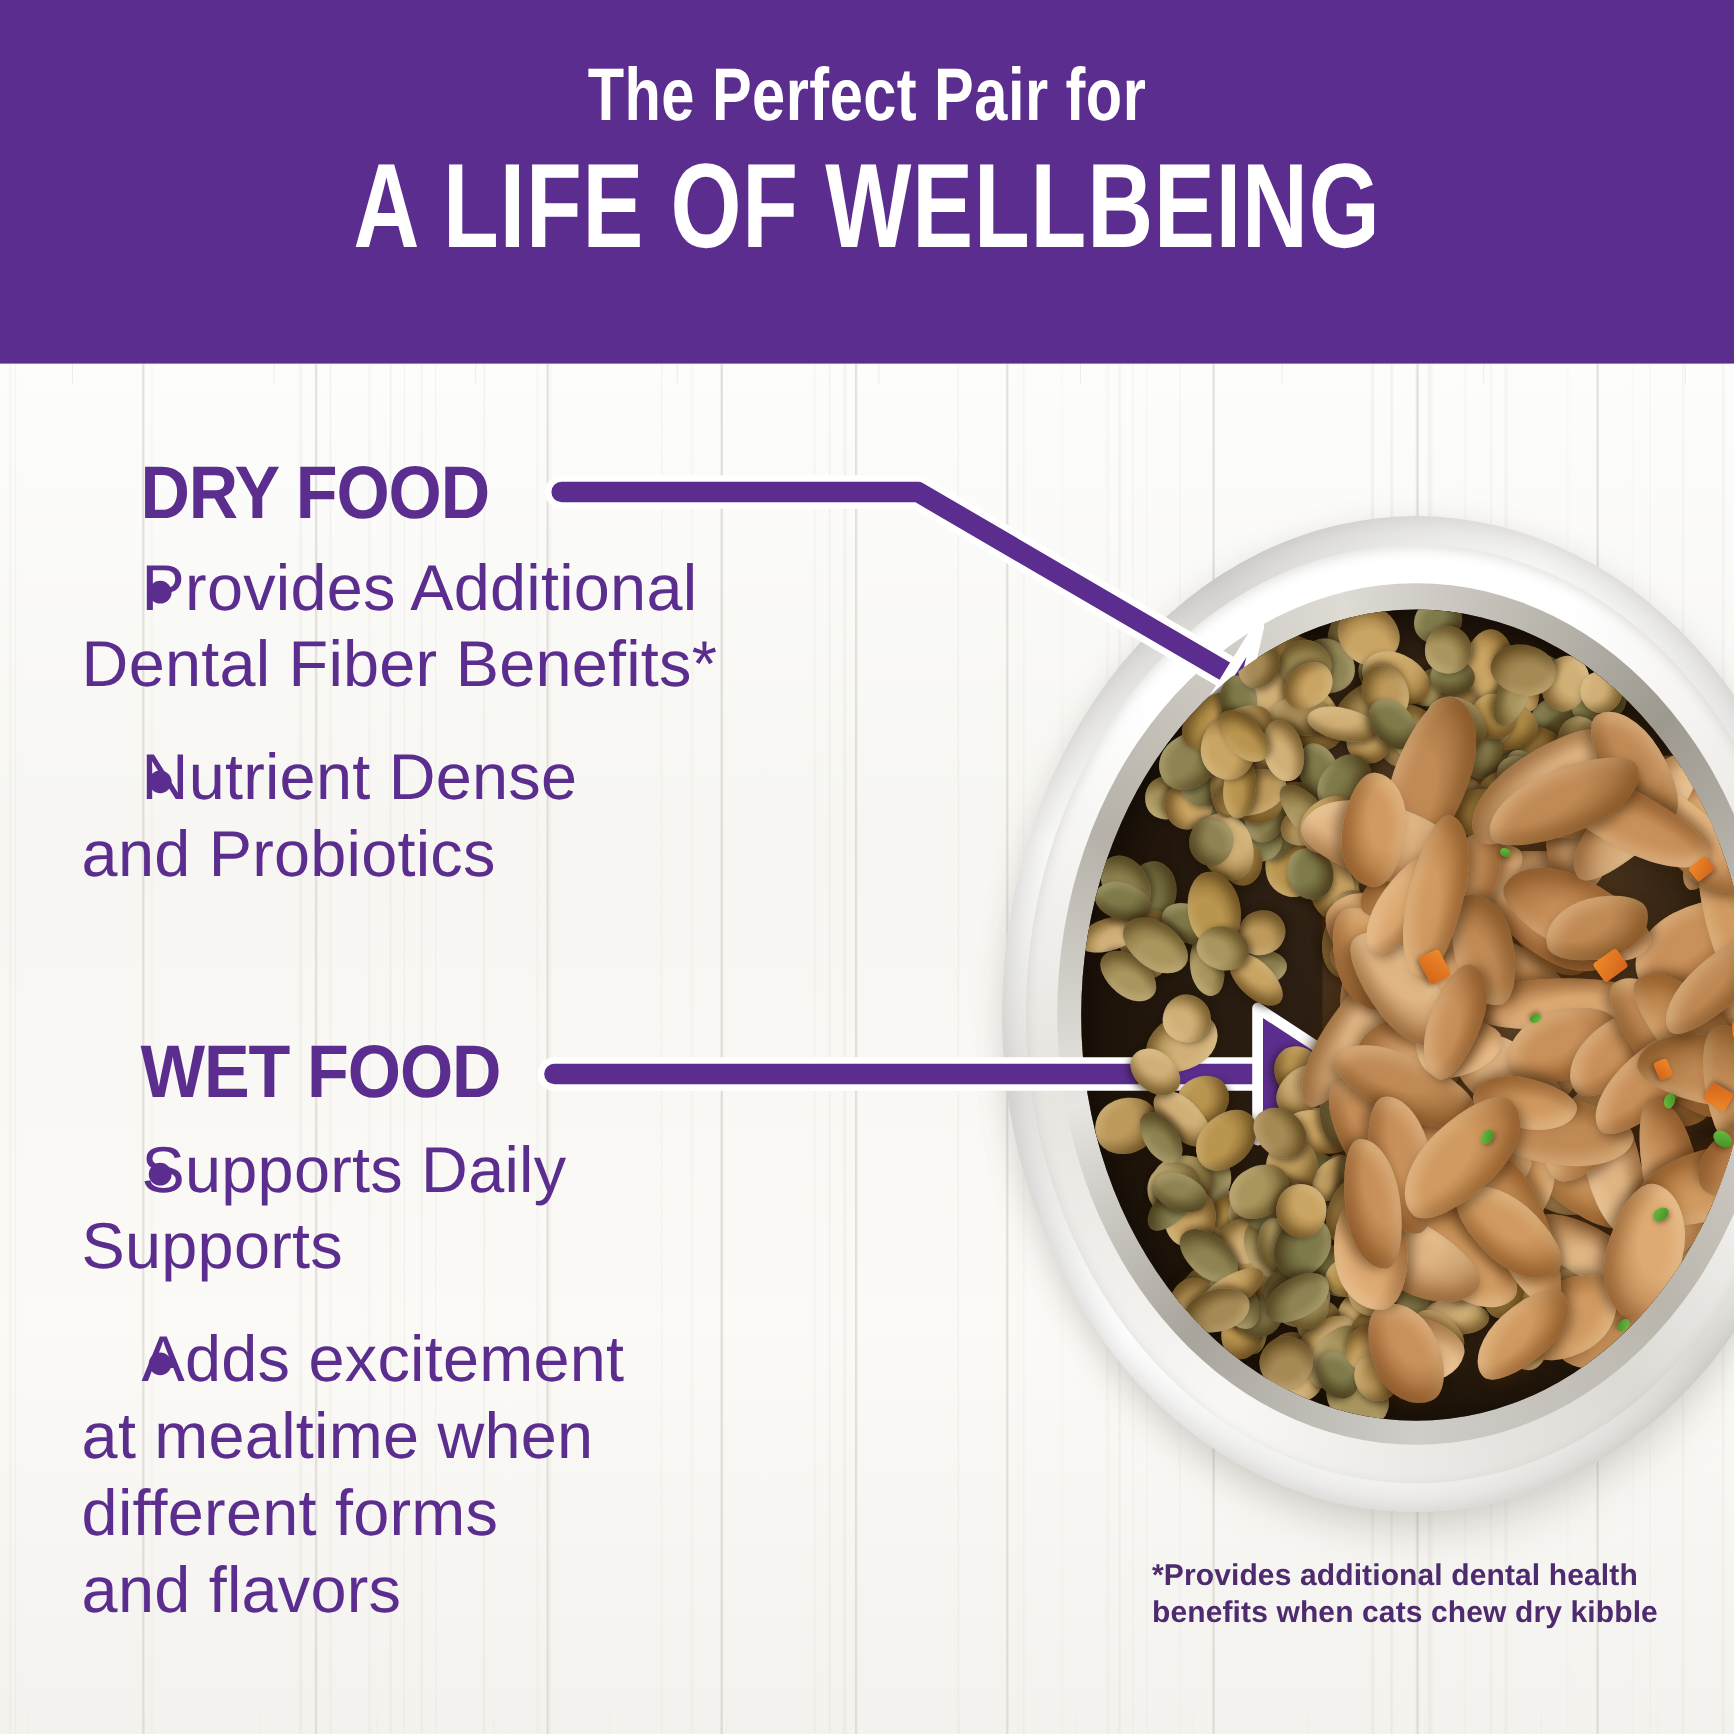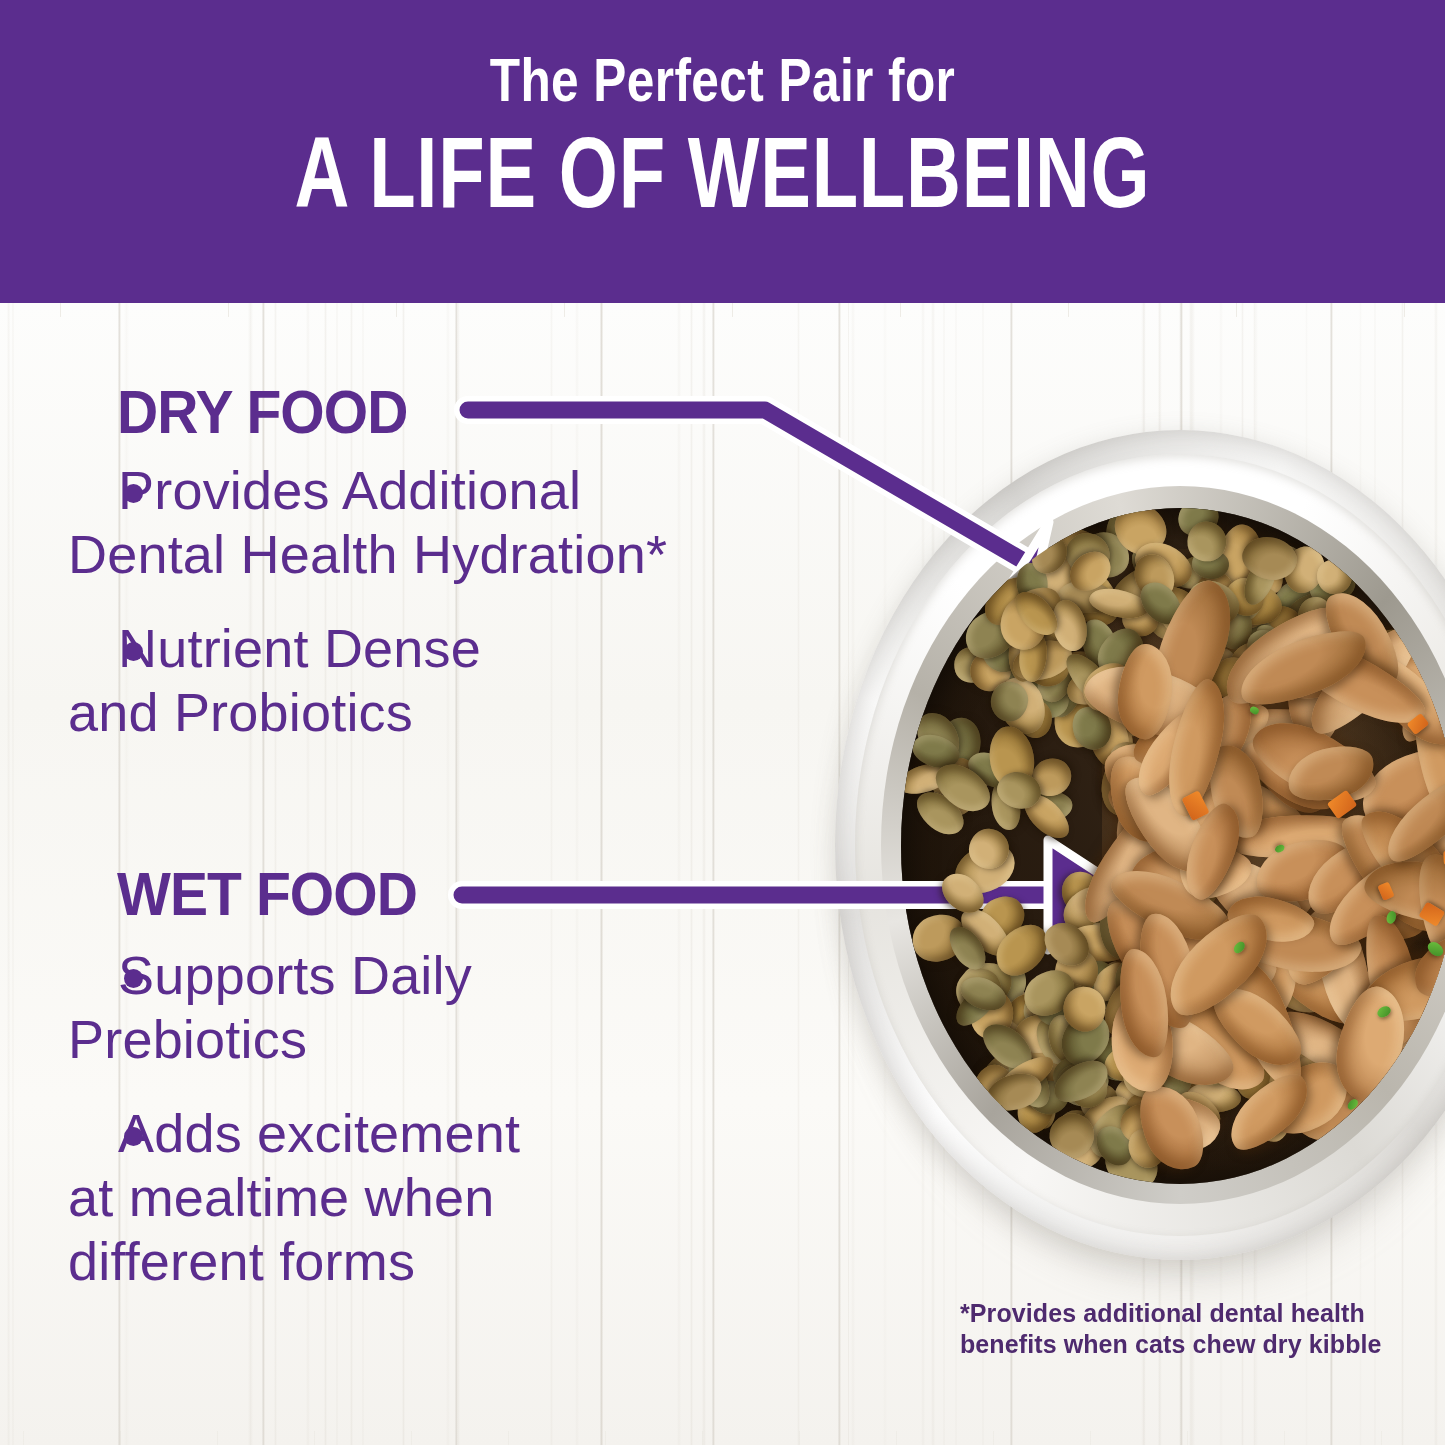--- a/index.html
+++ b/index.html
@@ -642,41 +642,42 @@
       <div class="cav-shade"></div>
     </div>
   </div>
 
   <div class="col">
     <div class="sec-title" id="dry-title">DRY FOOD</div>
     <div class="bullets" id="dry-bullets">
         <div class="bullet">
           <span class="dot"></span>
           <span class="l1">Provides Additional</span>
-          <span class="rest">Dental Health Hydration*</span>
+          <span class="rest">Dental Fiber Benefits*</span>
         </div>
         <div class="bullet">
           <span class="dot"></span>
           <span class="l1">Nutrient Dense</span>
           <span class="rest">and Probiotics</span>
         </div>
       </div>
 
     <div class="sec-title" id="wet-title">WET FOOD</div>
     <div class="bullets" id="wet-bullets">
         <div class="bullet">
           <span class="dot"></span>
           <span class="l1">Supports Daily</span>
-          <span class="rest">Prebiotics</span>
+          <span class="rest">Supports</span>
         </div>
         <div class="bullet">
           <span class="dot"></span>
           <span class="l1">Adds excitement</span>
           <span class="rest">at mealtime when</span>
           <span class="rest">different forms</span>
+          <span class="rest">and flavors</span>
         </div>
       </div>
   </div>
 
   <svg class="arrow-svg" viewBox="0 0 1445 1445">
 
     <g>
       <path d="M 468 410 L 765 410 L 1063 584" fill="none" stroke="#ffffff" stroke-width="28" stroke-linecap="round" stroke-linejoin="round"></path>
       <path d="M 468 410 L 765 410 L 1063 584" fill="none" stroke="#5b2d8e" stroke-width="17" stroke-linecap="round" stroke-linejoin="round"></path>
       <polygon points="1100,605 1020,600 1057,540 1037,628 1004,648" fill="#5b2d8e" stroke="#ffffff" stroke-width="9" stroke-linejoin="round" transform="translate(-8,-18)"></polygon>

